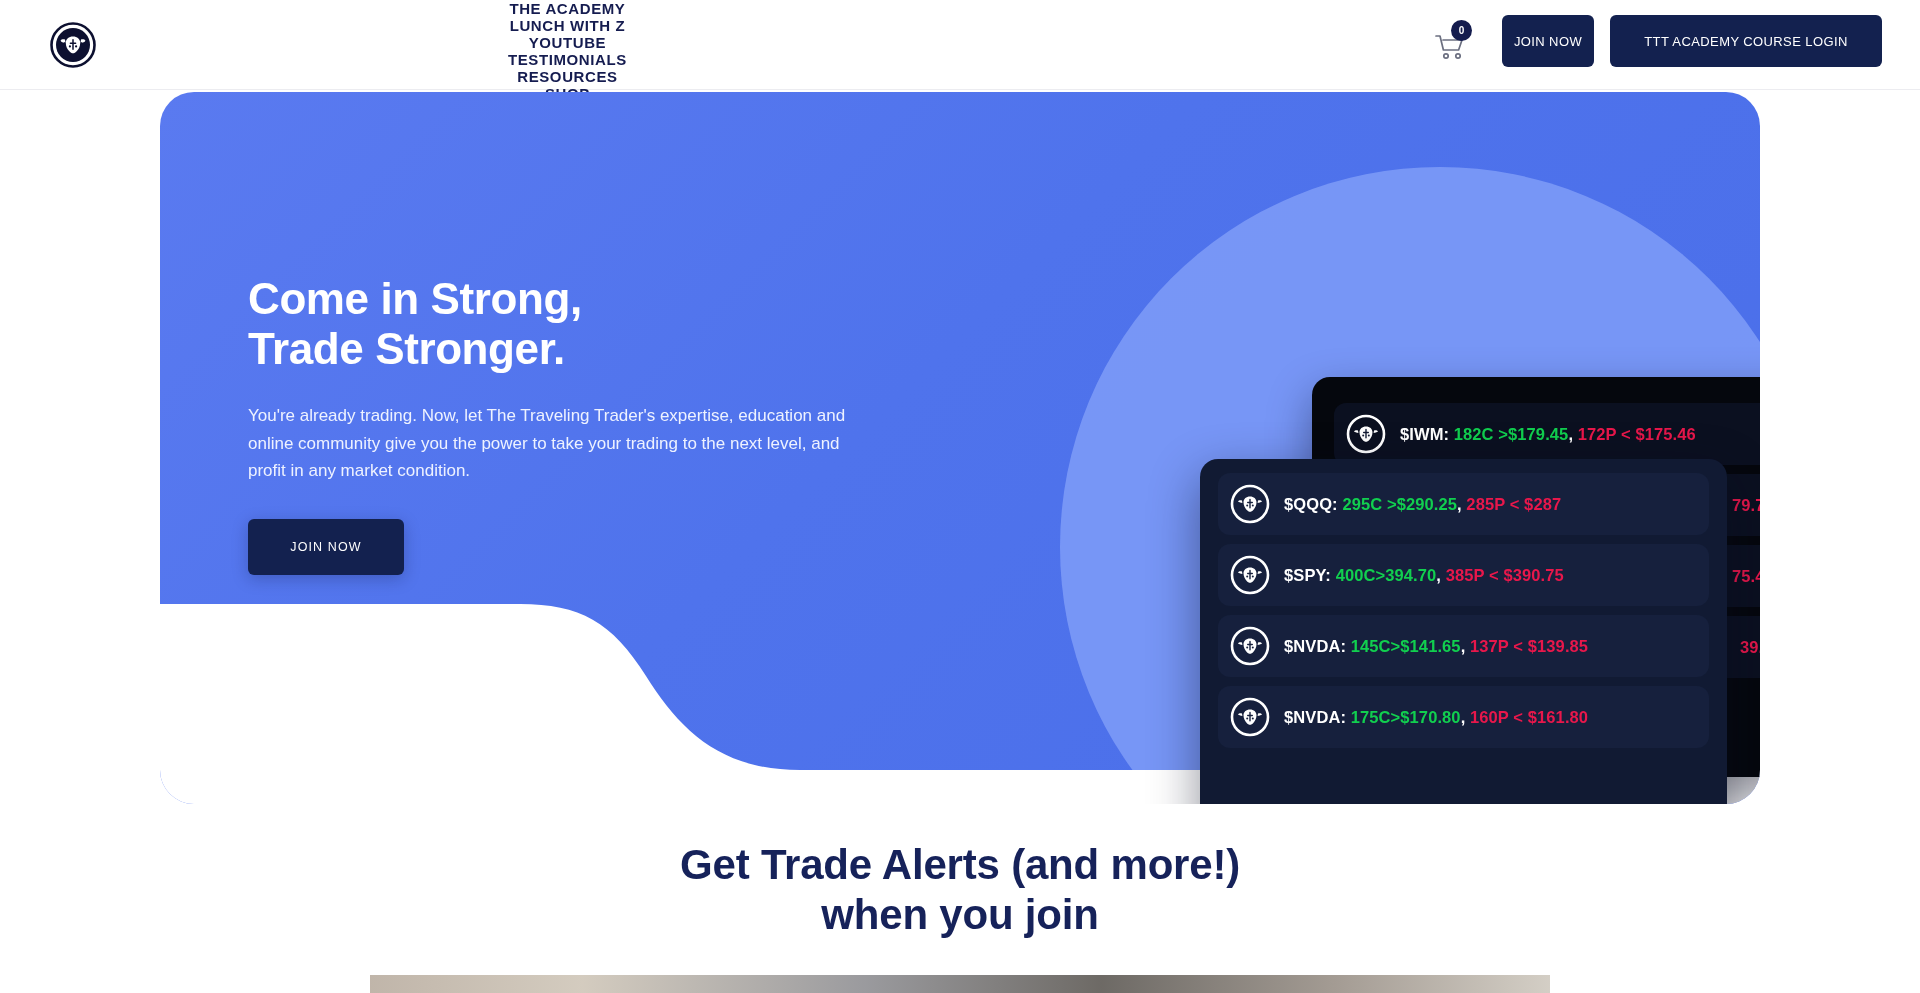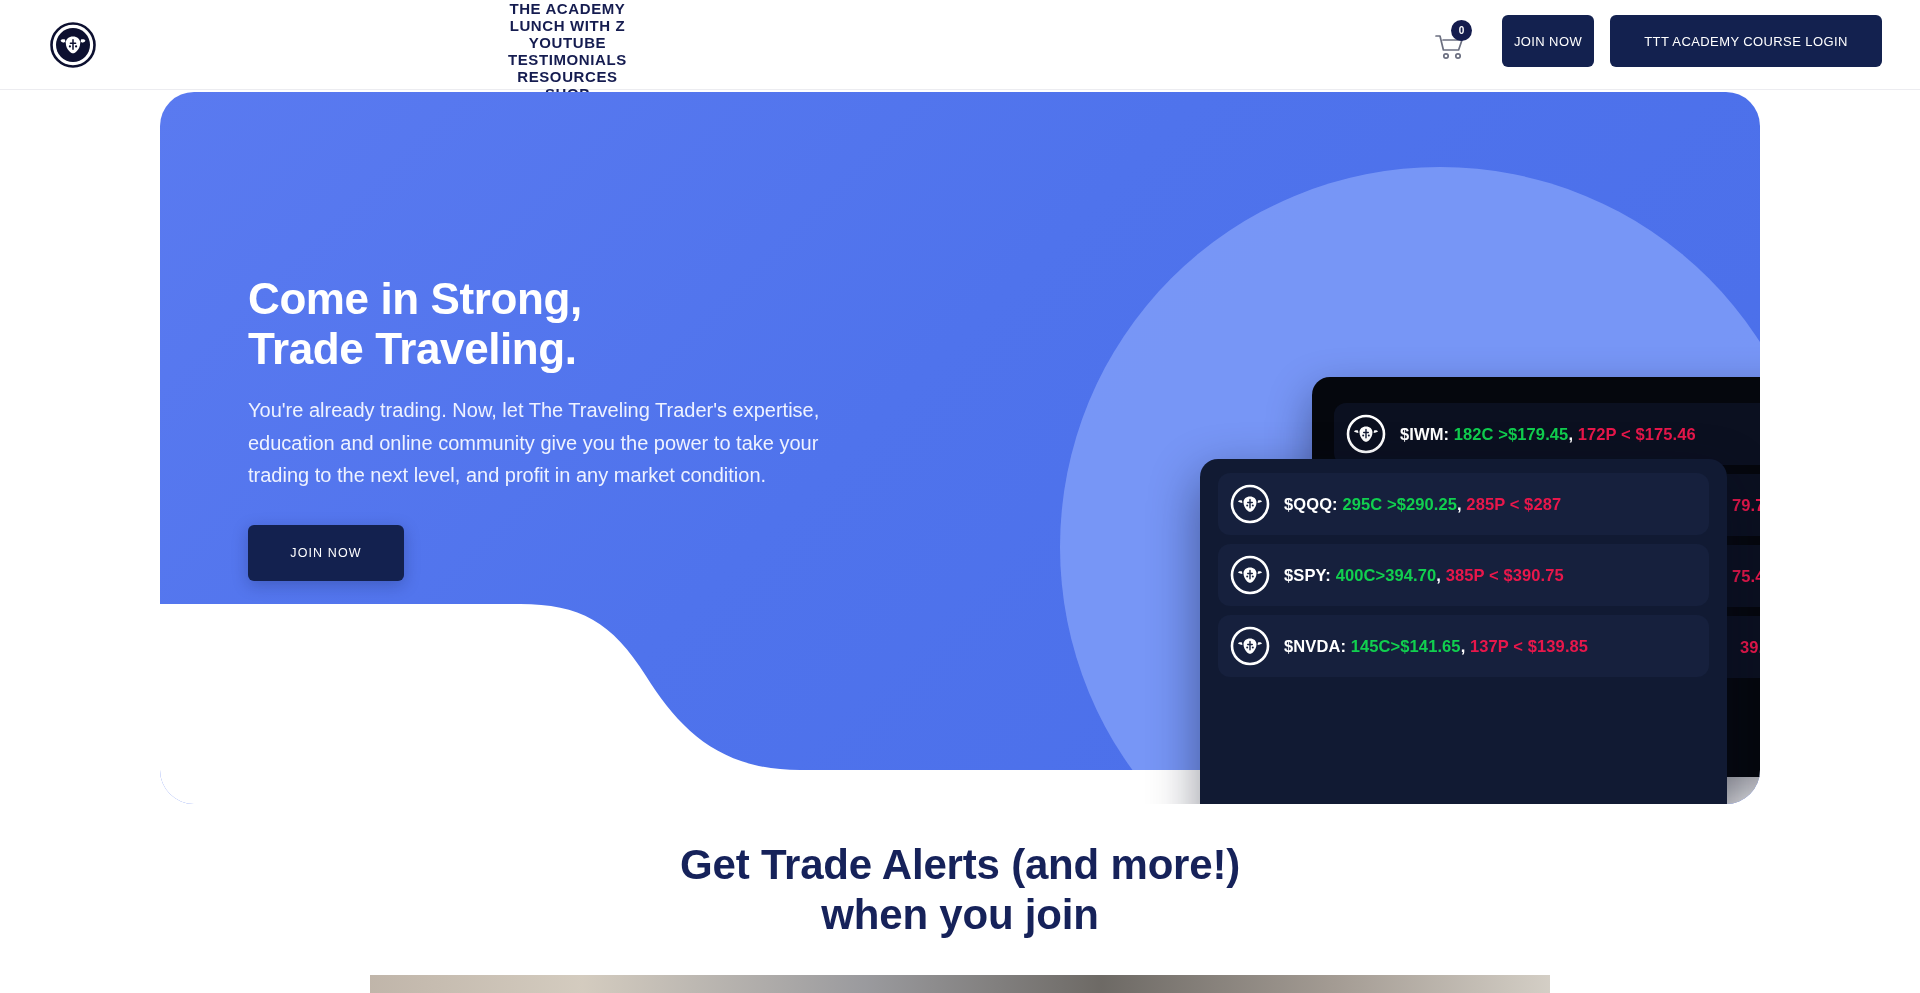--- a/index.html
+++ b/index.html
@@ -93,23 +93,23 @@
     z-index: 5;
   }
   .hero-title {
     color: #ffffff;
     font-size: 44px;
     font-weight: 700;
     line-height: 1.14;
     letter-spacing: -0.4px;
   }
   .hero-para {
-    margin-top: 20px;
+    margin-top: 28px;
     color: #eef2ff;
-    font-size: 20px;
+    font-size: 17px;
     line-height: 1.62;
     max-width: 600px;
   }
   #btn-join-hero {
     margin-top: 34px;
     width: 156px; height: 56px;
     background: #13214f; color: #ffffff;
     border: none; border-radius: 6px;
     font-size: 12.5px; letter-spacing: 1.1px;
     cursor: pointer;
@@ -233,21 +233,21 @@
                L640 226
                C560 226 520 186 486 132
                C452 78 420 60 360 60 Z" fill="#ffffff"></path>
       <path d="M1600 0 C1520 10 1450 60 1390 140 C1330 220 1280 260 1210 260 L1600 260 Z" fill="#5a7af0" opacity="0.0"></path>
     </svg>
   </div>
 
   <div class="hero-text">
     <h1 class="hero-title">
       <span>Come in Strong,</span><br>
-      <span>Trade Traveling.</span>
+      <span>Trade Stronger.</span>
     </h1>
     <p class="hero-para">You're already trading. Now, let The Traveling Trader's expertise, education and online community give you the power to take your trading to the next level, and profit in any market condition.</p>
     <button id="btn-join-hero">JOIN NOW</button>
   </div>
 
   <div class="card card-back">
     <div class="alert-row">
       <svg class="bull-ic" viewBox="0 0 40 40">
         <circle cx="20" cy="20" r="18" fill="none" stroke="#ffffff" stroke-width="2.6"></circle>
         <path d="M12 16.5c-1.6-.6-3.2-.3-4.1 1 1.5.8 3 1.3 4.5 1.6zM28 16.5c1.6-.6 3.2-.3 4.1 1-1.5.8-3 1.3-4.5 1.6z" fill="#ffffff"></path>
@@ -330,20 +330,34 @@
         <path d="M20 15.4v8.4M17.7 18.5h4.6" stroke="#16203d" stroke-width="1.4" stroke-linecap="round"></path>
         <circle cx="17.2" cy="21.4" r="1" fill="#16203d"></circle>
         <circle cx="22.8" cy="21.4" r="1" fill="#16203d"></circle>
       </svg>
       <span class="alert-txt">
         <span class="tick">$NVDA:</span>
         <span class="call">145C&gt;$141.65</span><span class="sep">, </span><span class="put">137P &lt; $139.85</span>
       </span>
     </div>
 
+    <div class="alert-row">
+      <svg class="bull-ic" viewBox="0 0 40 40">
+        <circle cx="20" cy="20" r="18" fill="none" stroke="#ffffff" stroke-width="2.6"></circle>
+        <path d="M12 16.5c-1.6-.6-3.2-.3-4.1 1 1.5.8 3 1.3 4.5 1.6zM28 16.5c1.6-.6 3.2-.3 4.1 1-1.5.8-3 1.3-4.5 1.6z" fill="#ffffff"></path>
+        <path d="M20 12.5c-3.8 0-6.5 2.3-6.5 5.8 0 3.1 1.5 5.7 3 7.4 1.2 1.3 2.4 2.1 3.5 2.1s2.3-.8 3.5-2.1c1.5-1.7 3-4.3 3-7.4 0-3.5-2.7-5.8-6.5-5.8z" fill="#ffffff"></path>
+        <path d="M20 15.4v8.4M17.7 18.5h4.6" stroke="#16203d" stroke-width="1.4" stroke-linecap="round"></path>
+        <circle cx="17.2" cy="21.4" r="1" fill="#16203d"></circle>
+        <circle cx="22.8" cy="21.4" r="1" fill="#16203d"></circle>
+      </svg>
+      <span class="alert-txt">
+        <span class="tick">$NVDA:</span>
+        <span class="call">175C&gt;$170.80</span><span class="sep">, </span><span class="put">160P &lt; $161.80</span>
+      </span>
+    </div>
 
   </div>
 </section>
 
 <section class="section2">
   <h2 class="sec2-title">
     <span>Get Trade Alerts (and more!)</span><br>
     <span>when you join</span>
   </h2>
 </section>

